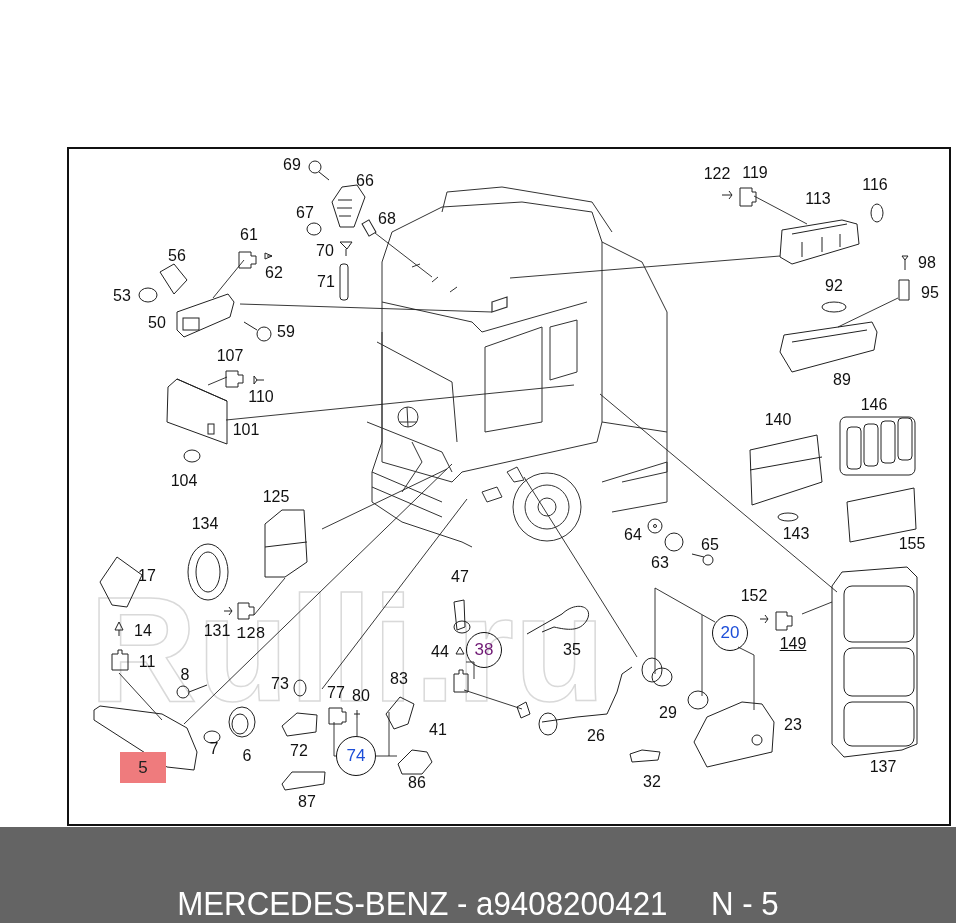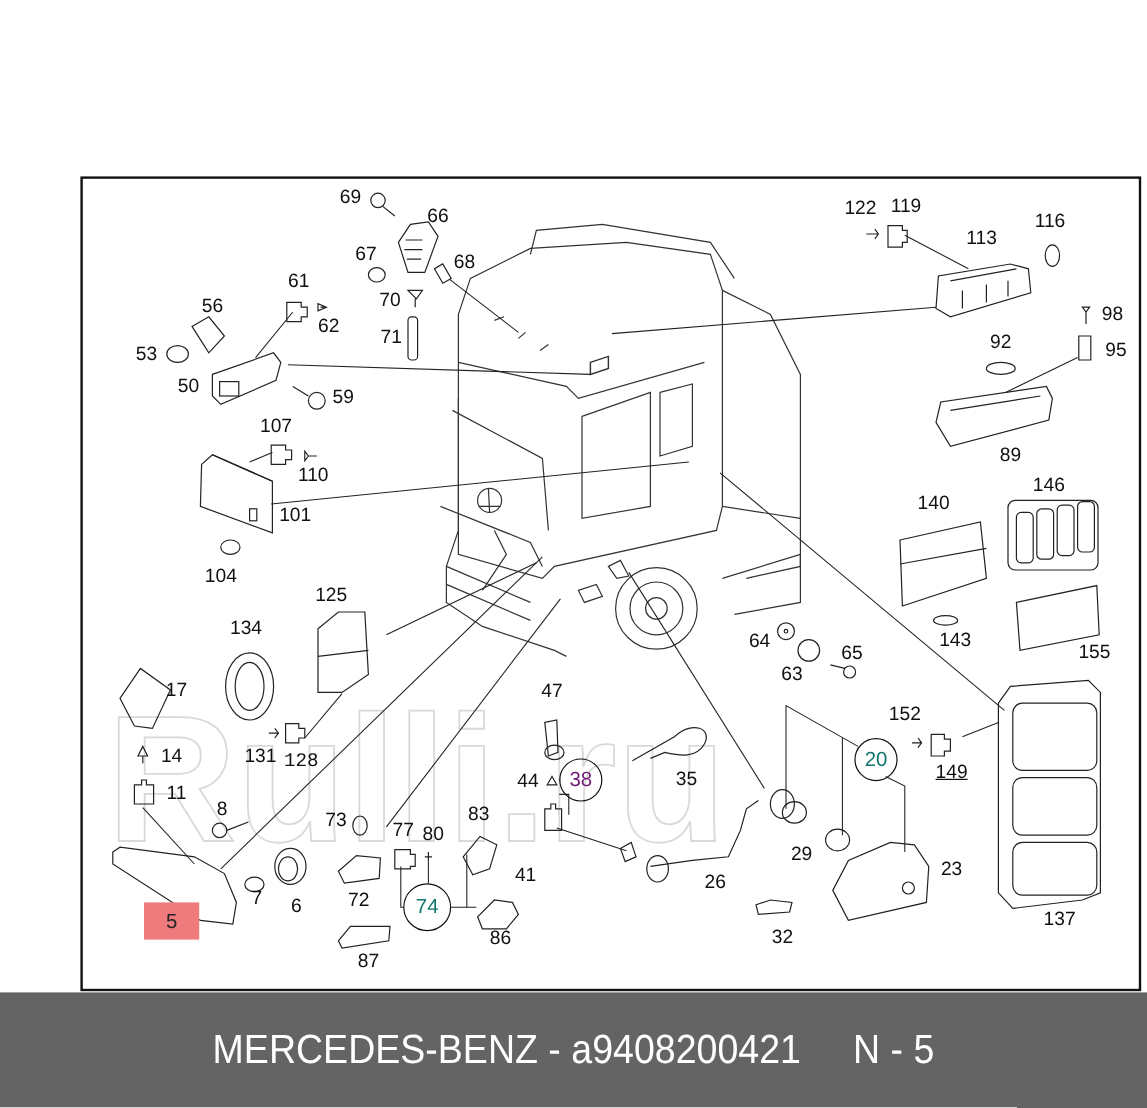--- a/index.html
+++ b/index.html
@@ -1,23 +1,23 @@
 <!DOCTYPE html>
 <html><head>
 <meta charset="utf-8">
 <style>
   html,body{margin:0;padding:0;}
   body{width:956px;height:923px;background:#ffffff;position:relative;overflow:hidden;font-family:"Liberation Sans",sans-serif;}
   #frame{position:absolute;left:67px;top:147px;width:884px;height:679px;border:2px solid #111;border-right-width:2px;box-sizing:border-box;background:#fff;overflow:hidden;}
   #diagram-svg{position:absolute;left:0;top:0;}
   .lbl{position:absolute;font-size:16px;color:#111;line-height:1;white-space:nowrap;transform:translate(-50%,-50%);}
-  .circ{position:absolute;border:1.3px solid #111;border-radius:50%;box-sizing:border-box;display:flex;align-items:center;justify-content:center;font-size:17px;color:#0f766e;background:transparent;}
+  .circ{position:absolute;border:1.3px solid #111;border-radius:50%;box-sizing:border-box;display:flex;align-items:center;justify-content:center;font-size:17px;color:#1d4ed8;background:transparent;}
   .circ.gray{color:#701a75;}
   #hl{position:absolute;background:#ef7b7d;display:flex;align-items:center;justify-content:center;font-size:17px;color:#222;}
-  #footer{position:absolute;left:0;top:827px;width:956px;height:96px;background:#646464;display:flex;align-items:center;justify-content:center;}
+  #footer{position:absolute;left:0;top:827px;width:956px;height:96px;background:#646464;display:flex;align-items:flex-end;justify-content:center;}
   #footer-text{color:#fff;font-size:34px;letter-spacing:0px;transform:scaleX(0.92);white-space:pre;font-family:"Liberation Sans",sans-serif;}
   .wm{position:absolute;color:rgba(0,0,0,0);-webkit-text-stroke:1.5px rgba(170,170,170,0.45);font-size:150px;font-weight:bold;font-family:"Liberation Sans",sans-serif;line-height:1;pointer-events:none;}
 </style>
 </head>
 <body>
 
 <div id="frame">
 
   <div class="wm" style="left:20px;top:425px;">Rulli.ru</div>
 

